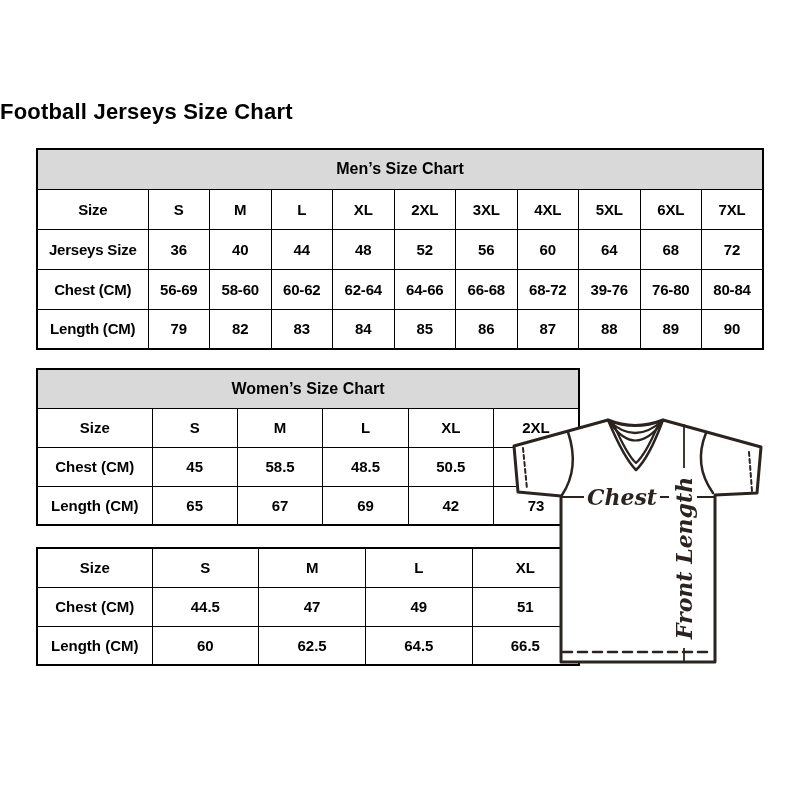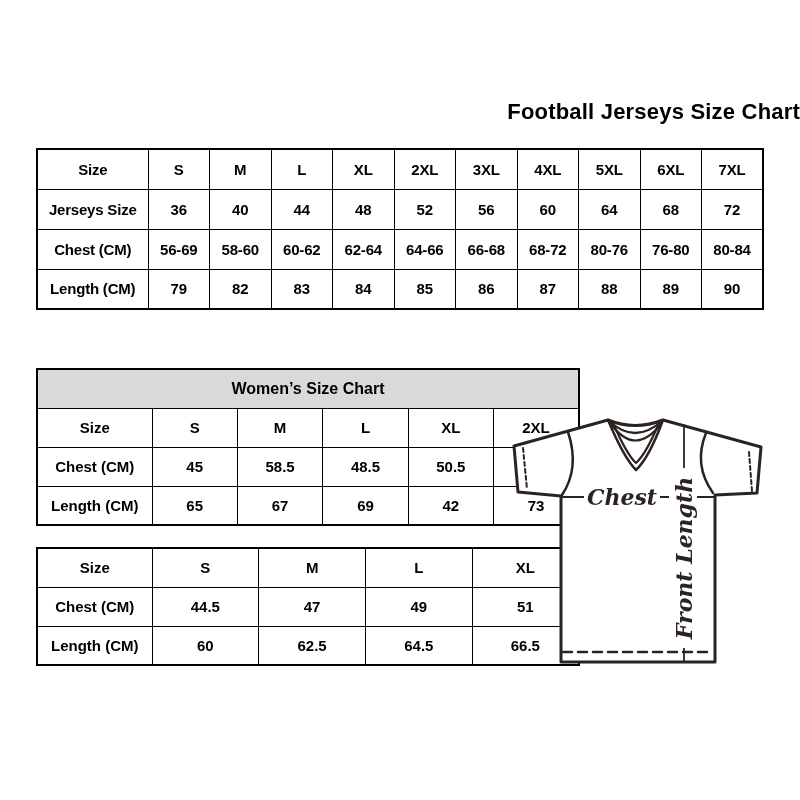--- a/index.html
+++ b/index.html
@@ -1,21 +1,21 @@
 <!DOCTYPE html>
 <html><head>
 <meta charset="utf-8">
 <style>
   html,body{margin:0;padding:0;background:#ffffff;}
   #stage{
     position:relative;width:800px;height:800px;background:#ffffff;overflow:hidden;
     font-family:"Liberation Sans",sans-serif;color:#000;
   }
   #page-title{
-    position:absolute;top:99px;left:0;width:800px;text-align:right;
+    position:absolute;top:99px;left:0;width:800px;text-align:left;
     font-size:22px;font-weight:bold;letter-spacing:0.2px;
   }
   table.size-table{
     position:absolute;border-collapse:collapse;table-layout:fixed;
     background:#fff;border:2.5px solid #000;
   }
   table.size-table th,table.size-table td{
     border:1.5px solid #000;text-align:center;vertical-align:middle;
     font-weight:bold;font-size:15px;padding:0;overflow:hidden;
   }
@@ -39,20 +39,23 @@
 <div id="stage">
 
   <div id="page-title">Football Jerseys Size Chart</div>
 
   <table id="men-table" class="size-table">
       <colgroup>
         <col style="width:111px">
       </colgroup>
       <tbody>
         <tr>
+          <th class="ttl" colspan="11">Men’s Size Chart</th>
+        </tr>
+        <tr>
           <td>Size</td>
           <td>S</td>
           <td>M</td>
           <td>L</td>
           <td>XL</td>
           <td>2XL</td>
           <td>3XL</td>
           <td>4XL</td>
           <td>5XL</td>
           <td>6XL</td>
@@ -73,21 +76,21 @@
         </tr>
         <tr>
           <td>Chest (CM)</td>
           <td>56-69</td>
           <td>58-60</td>
           <td>60-62</td>
           <td>62-64</td>
           <td>64-66</td>
           <td>66-68</td>
           <td>68-72</td>
-          <td>80-76</td>
+          <td>39-76</td>
           <td>76-80</td>
           <td>80-84</td>
         </tr>
         <tr>
           <td>Length (CM)</td>
           <td>79</td>
           <td>82</td>
           <td>83</td>
           <td>84</td>
           <td>85</td>

